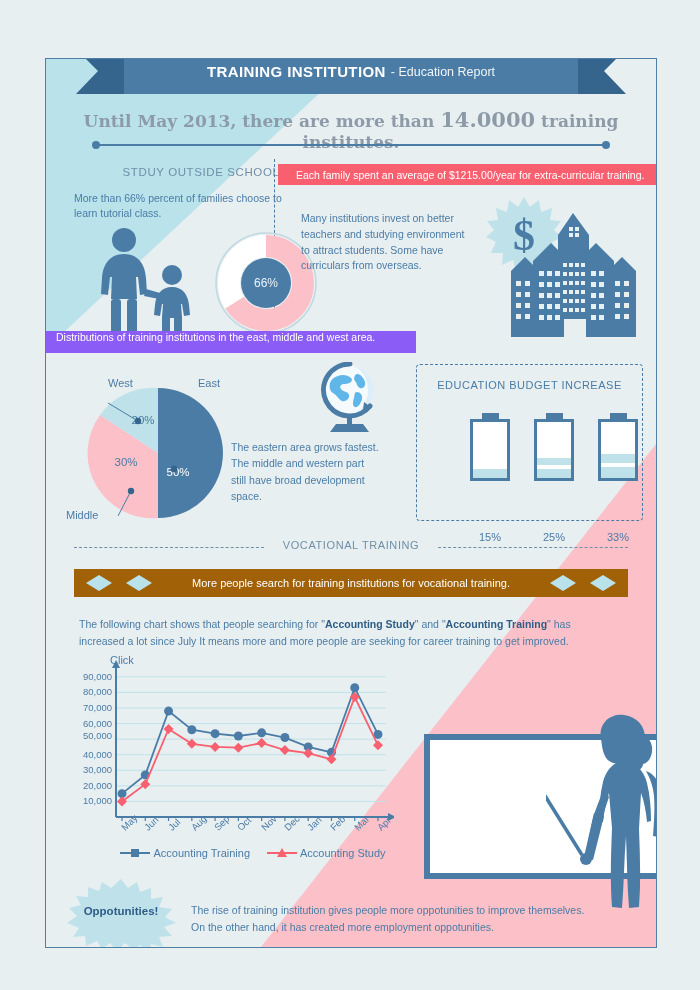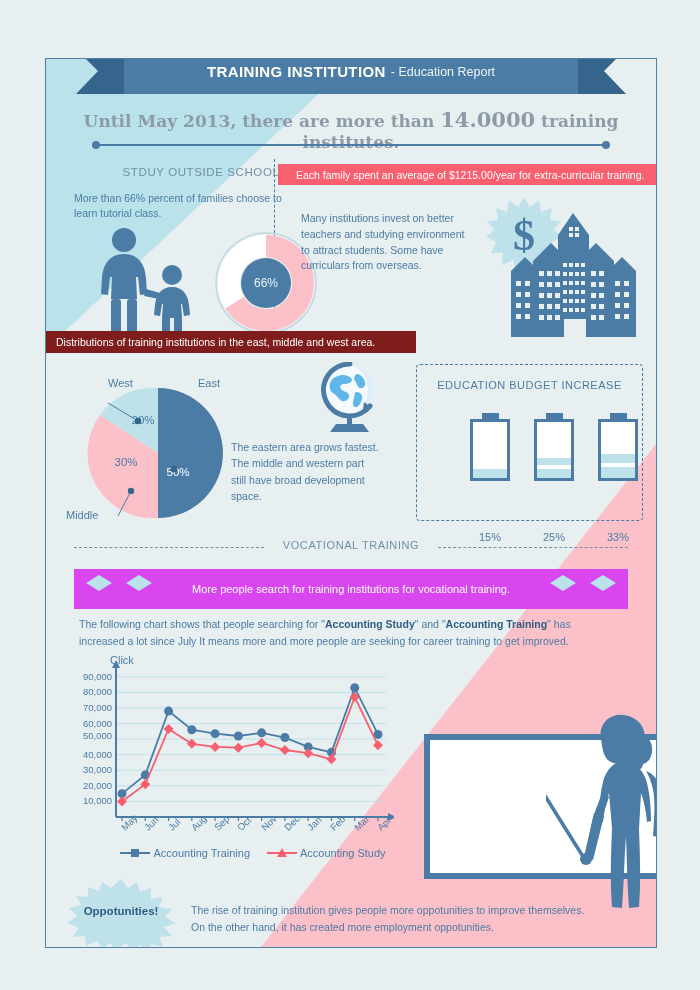--- a/index.html
+++ b/index.html
@@ -58,22 +58,22 @@
   #pinkbar1{position:absolute;left:232px;top:105px;width:378px;height:21px;background:#f8606f;
       display:flex;align-items:center;}
   #pinkbar1 span{color:#fff;font-size:10.5px;padding-left:18px;}
 
   #inst-text{position:absolute;left:255px;top:152px;width:170px;color:#4a7ca6;
       font-size:10.5px;line-height:1.5;}
   #dollar{position:absolute;left:440px;top:138px;width:76px;height:76px;}
   #building{position:absolute;left:465px;top:150px;width:125px;height:130px;}
 
   
-  #pinkbar2{position:absolute;left:0;top:272px;width:370px;height:22px;background:#7f1d1d;
-      display:flex;align-items:center;}
+  #pinkbar2{position:absolute;left:0;top:272px;width:370px;height:22px;background:#8b5cf6;
+      display:flex;align-items:flex-start;}
   #pinkbar2 span{color:#fff;font-size:10.5px;padding-left:10px;}
 
   
   #pie{position:absolute;left:40px;top:322px;width:145px;height:145px;}
   .pie-lbl{position:absolute;color:#4a7ca6;font-size:11px;}
   #pie-txt{position:absolute;left:185px;top:380px;width:150px;color:#4a7ca6;
       font-size:10.5px;line-height:1.55;}
   #globe{position:absolute;left:268px;top:303px;width:66px;height:74px;}
 
   
@@ -90,21 +90,21 @@
   .batt-pct{position:absolute;top:118px;width:40px;text-align:center;color:#4a7ca6;font-size:11px;}
 
   
   #voc{position:absolute;left:0;top:480px;width:610px;height:18px;}
   #voc-title{position:absolute;left:0;top:0;width:610px;text-align:center;
      color:#6f8fa8;font-size:11px;letter-spacing:.6px;}
   .voc-dash{position:absolute;top:8px;height:0;border-top:1.5px dashed #6f8fa8;}
   #voc-dash-l{left:28px;width:190px;} #voc-dash-r{right:28px;width:190px;}
 
   
-  #banner{position:absolute;left:28px;top:510px;width:554px;height:40px;background:#d946ef;
+  #banner{position:absolute;left:28px;top:510px;width:554px;height:28px;background:#a16207;
       display:flex;align-items:center;justify-content:center;}
   #banner span{color:#fff;font-size:11px;}
   .dia{position:absolute;top:6px;width:26px;height:16px;background:#b9e2ea;
       clip-path:polygon(50% 0,100% 50%,50% 100%,0 50%);}
 
   #chart-intro{position:absolute;left:33px;top:557px;width:520px;color:#4a7ca6;
       font-size:10.5px;line-height:1.6;}
   #chart-intro b{color:#2f5d85;}
 
   

